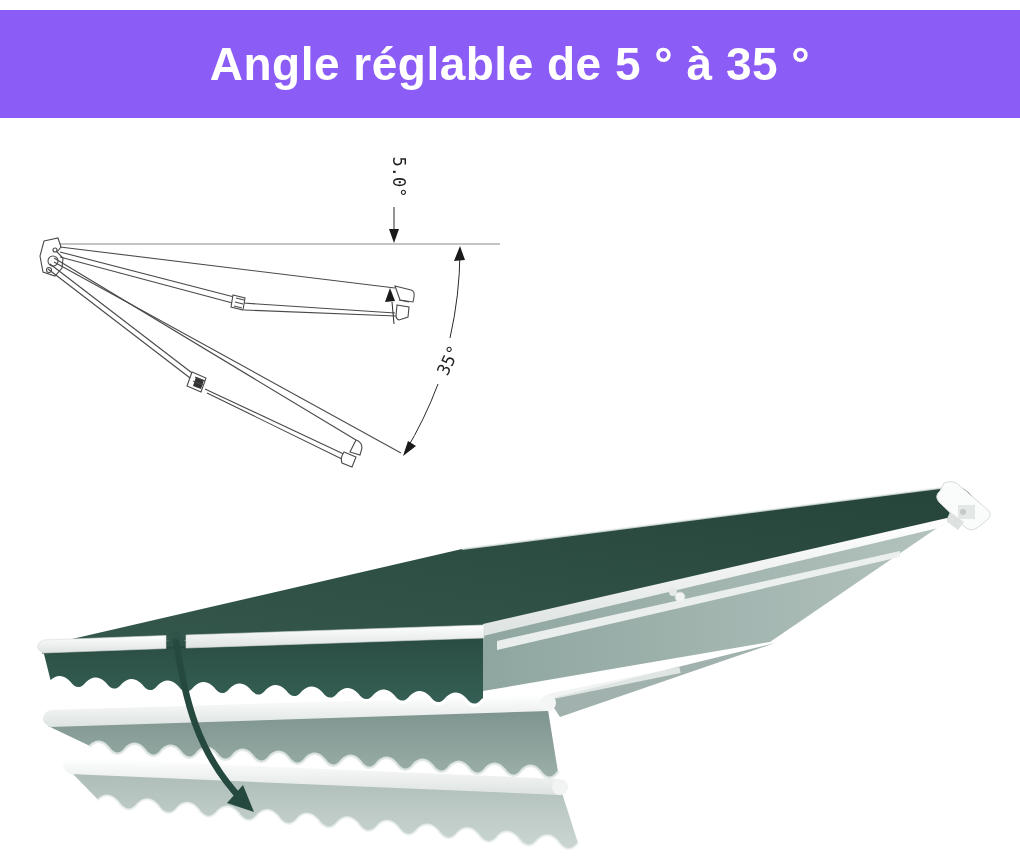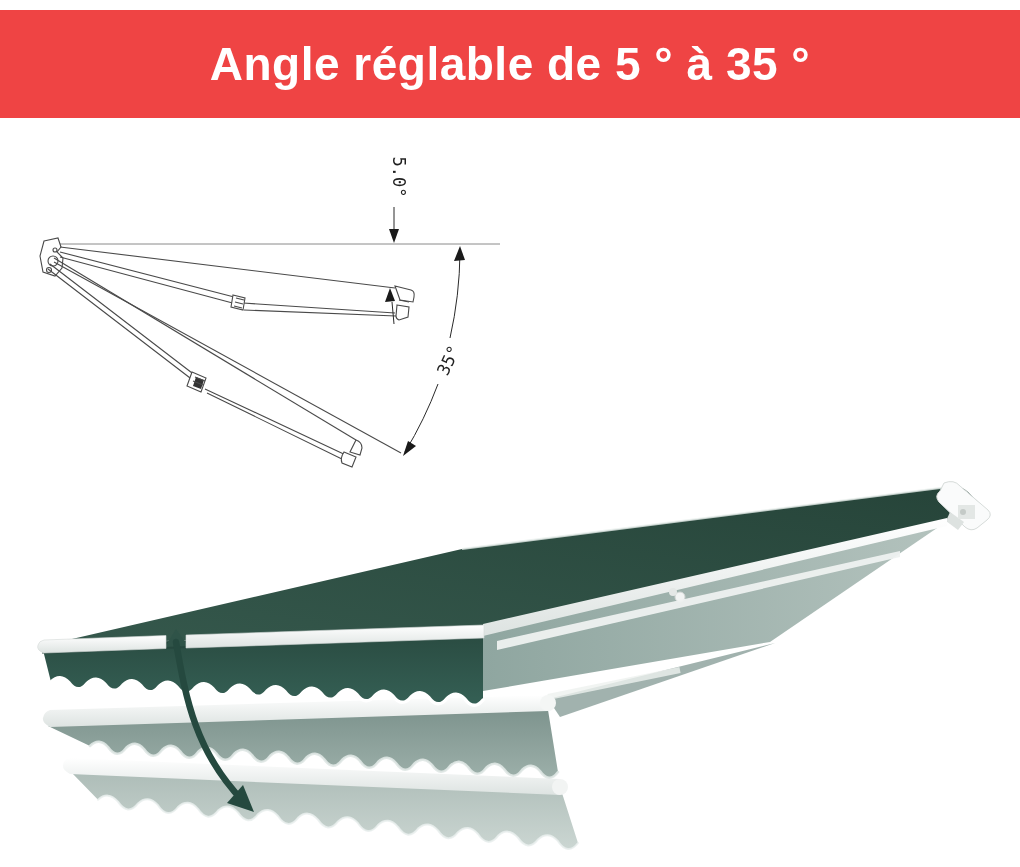--- a/index.html
+++ b/index.html
@@ -1,18 +1,18 @@
 <!DOCTYPE html>
 <html><head>
 <meta charset="utf-8">
 <style>
   html,body{margin:0;padding:0;background:#ffffff;}
   .page{position:relative;width:1020px;height:867px;background:#ffffff;overflow:hidden;
         font-family:"Liberation Sans",sans-serif;}
-  .banner{position:absolute;top:10px;left:0;width:1020px;height:108px;background:#ef4444;
+  .banner{position:absolute;top:10px;left:0;width:1020px;height:108px;background:#8b5cf6;
           display:flex;align-items:center;justify-content:center;}
   .banner h1{margin:0;color:#ffffff;font-size:46px;font-weight:bold;letter-spacing:.5px;
              font-family:"Liberation Sans",sans-serif;}
   svg.scene{position:absolute;left:0;top:0;width:1020px;height:867px;display:block;}
   .cad{stroke:#4a4a4a;stroke-width:1.1;fill:none;}
   .cadfill{stroke:#4a4a4a;stroke-width:1.1;fill:#ffffff;}
   .dim{stroke:#2a2a2a;stroke-width:1;fill:none;}
   .dimhead{fill:#1a1a1a;stroke:none;}
   .cadtext{font-family:"DejaVu Sans Mono","Liberation Mono",monospace;font-size:17px;fill:#1f1f1f;}
 </style>

